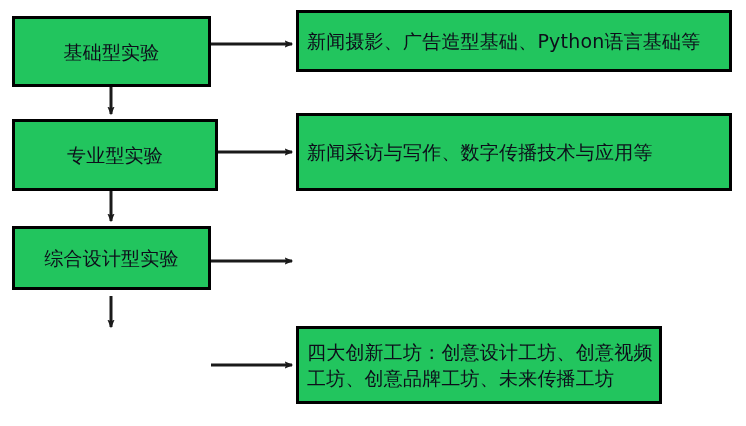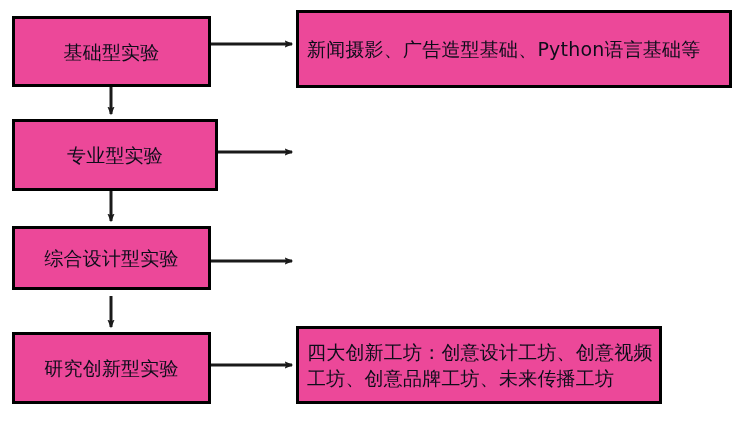--- a/index.html
+++ b/index.html
@@ -16,21 +16,21 @@
   }
   #chart {
     position: absolute;
     left: 0; top: 0;
     width: 746px;
     height: 426px;
   }
   .node {
     position: absolute;
     box-sizing: border-box;
-    background: #ec4899;
+    background: #22c55e;
     border: 3px solid #000000;
     display: flex;
     align-items: center;
   }
   .node.left {
     justify-content: center;
   }
   .node.right {
     justify-content: flex-start;
   }
@@ -82,32 +82,32 @@
 
     <line x1="211" y1="44" x2="292" y2="44" marker-end="url(#ah)"></line>
     <line x1="211" y1="152" x2="292" y2="152" marker-end="url(#ah)"></line>
     <line x1="211" y1="261" x2="292" y2="261" marker-end="url(#ah)"></line>
     <line x1="211" y1="365" x2="292" y2="365" marker-end="url(#ah)"></line>
   </svg>
 
   <div class="node left" style="left:12px; top:16px; width:199px; height:71px;">
     <span class="node-label">基础型实验</span>
   </div>
-  <div class="node right" style="left:296px; top:10px; width:436px; height:78px;">
+  <div class="node right" style="left:296px; top:10px; width:436px; height:62px;">
     <span class="node-label">新闻摄影、广告造型基础、Python语言基础等</span>
   </div>
 
   <div class="node left" style="left:12px; top:119px; width:206px; height:72px;">
     <span class="node-label">专业型实验</span>
   </div>
+  <div class="node right" style="left:296px; top:113px; width:436px; height:78px;">
+    <span class="node-label">新闻采访与写作、数字传播技术与应用等</span>
+  </div>
 
   <div class="node left" style="left:12px; top:226px; width:199px; height:64px;">
     <span class="node-label">综合设计型实验</span>
   </div>
 
-  <div class="node left" style="left:12px; top:332px; width:199px; height:72px;">
-    <span class="node-label">研究创新型实验</span>
-  </div>
   <div class="node right" style="left:296px; top:326px; width:366px; height:78px;">
     <span class="node-label">四大创新工坊：创意设计工坊、创意视频工坊、创意品牌工坊、未来传播工坊</span>
   </div>
 
 </div>
 
 </body></html>

